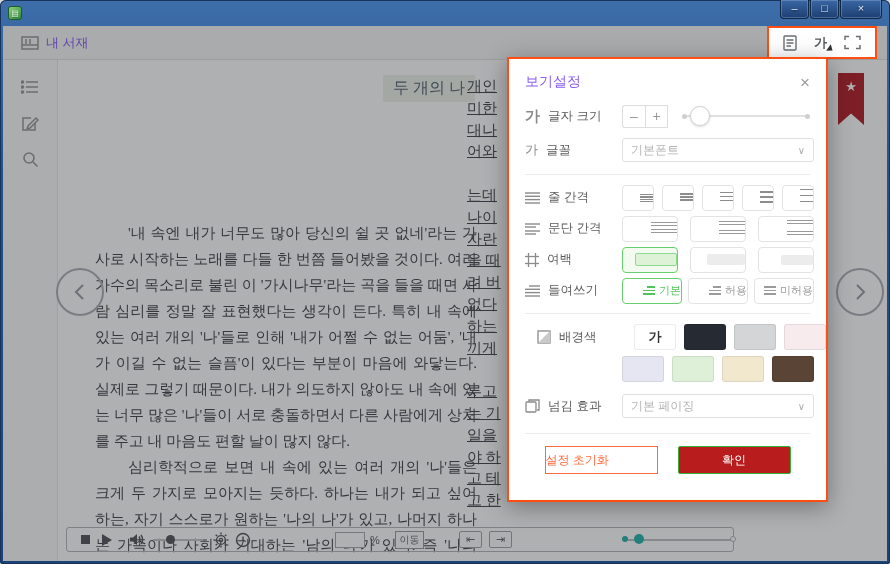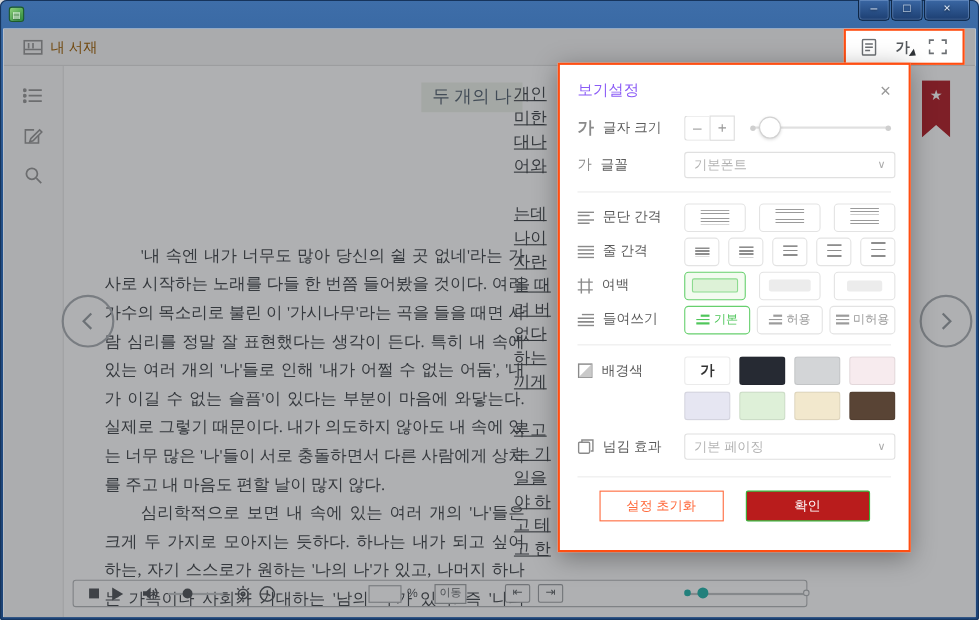--- a/index.html
+++ b/index.html
@@ -22,21 +22,21 @@
     background:linear-gradient(180deg,#3a67a4,#1d3f72);
     border:1px solid #0e2747; border-top:none; border-radius:0 0 4px 4px;
     color:#dfe9f5; font-size:11px; line-height:17px; text-align:center;
     box-shadow:inset 0 0 0 1px rgba(160,190,230,.35); }
   .win-btn.close { min-width:42px; }
   
   .frame { position:absolute; left:3px; top:26px; width:884px; height:535px;
     background:#fff; overflow:hidden; }
   .topbar { position:absolute; left:0; top:0; width:884px; height:34px;
     background:#f7f7f7; border-bottom:1px solid #e2e2e2;
-    display:flex; align-items:center; padding-left:18px; color:#a16207; font-size:13px; }
+    display:flex; align-items:center; padding-left:18px; color:#8b5cf6; font-size:13px; }
   .topbar svg { margin-right:7px; }
   .sidebar { position:absolute; left:0; top:34px; width:55px; height:501px;
     background:#fbfbfb; border-right:1px solid #e8e8e8;
     display:flex; flex-direction:column; align-items:center; padding-top:16px; gap:14px; }
   .side-ic { width:22px; height:22px; display:flex; align-items:center; justify-content:center; color:#9a9a9a; }
   
   .chapter-titles { position:absolute; right:412px; top:49px; text-align:right; }
   .ct-line { display:inline-block; background:#eff3ec; color:#5a6875;
     font-family:"Liberation Serif", serif; font-size:16px; padding:3px 10px; margin-bottom:4px; }
   .book-text { position:absolute; left:92px; top:194px; width:382px;
@@ -106,41 +106,41 @@
   .fs-slider { position:relative; height:24px; flex:1; margin-left:14px; }
   .fs-track { position:absolute; left:2px; right:2px; top:11px; height:2px; background:#e0e0e0; }
   .fs-dot { position:absolute; width:5px; height:5px; border-radius:50%; background:#cfcfcf; top:10px; }
   .fs-knob { position:absolute; left:8px; top:2px; width:20px; height:20px; border-radius:50%;
     background:#fff; border:1px solid #d2d2d2; box-shadow:0 1px 3px rgba(0,0,0,.15); }
   .dd { width:192px; height:24px; border:1px solid #e0e0e0; border-radius:3px;
     display:flex; align-items:center; justify-content:space-between;
     padding:0 8px; color:#b3b3b3; font-size:12px; background:#fff; }
   .dd .chev { color:#aaa; font-size:10px; }
   .opt-btn { height:26px; border:1px solid #e3e3e3; border-radius:4px; background:#fff;
-    display:flex; align-items:center; justify-content:center; gap:4px; }
+    display:flex; align-items:center; justify-content:flex-end; gap:4px; }
   .ls-btn { width:32px; margin-right:8px; } .ls-btn:last-child { margin-right:0; }
   .ls-glyph { width:13px; background:repeating-linear-gradient(to bottom,#8d8d8d 0 1.5px,transparent 1.5px var(--g)); }
   .ps-btn { width:56px; margin-right:12px; } .ps-btn:last-child { margin-right:0; }
   .ps-glyph { display:flex; flex-direction:column; }
   .ps-glyph div { width:26px; height:6px; background:repeating-linear-gradient(to bottom,#9a9a9a 0 1px,transparent 1px 3px); }
   .mg-btn { width:56px; margin-right:12px; } .mg-btn:last-child { margin-right:0; }
   .mg-inner { background:#ececec; border-radius:2px; }
   .sel-green { border-color:#67d06e !important; background:#f3fbf0 !important; }
   .sel-green .mg-inner { background:#ddf2d7; border:1px solid #8cdb8f; }
   .in-btn { width:60px; margin-right:6px; font-size:11px; color:#9b9b9b; }
   .in-btn:last-child { margin-right:0; }
   .in-btn.sel { border-color:#67d06e; color:#4fc65a; }
   .in-glyph { display:flex; flex-direction:column; gap:2px; }
   .in-glyph i { display:block; height:1.5px; background:currentColor; }
   .swatches { width:192px; display:flex; gap:8px; margin-bottom:6px; }
   .swatch { width:42px; height:26px; border-radius:3px; border:1px solid rgba(0,0,0,.08);
     display:flex; align-items:center; justify-content:center; font-size:13px; font-weight:bold; color:#333; }
   .footer-btns { display:flex; justify-content:center; gap:20px; margin-top:12px; }
   .btn-reset { width:113px; height:28px; border:1px solid #ff6a3c; color:#ff6a3c;
-    background:#fff; font-size:12px; line-height:26px; text-align:center; }
+    background:#fff; font-size:12px; line-height:26px; }
   .btn-ok { width:113px; height:28px; background:#b91c1c; color:#fff; border:1px solid #35b035;
     font-size:12px; line-height:26px; text-align:center; border-radius:2px; }
 </style>
 </head>
 <body>
 
 <div id="win">
 
   <div class="titlebar">
     <span class="app-icon">▤</span>
@@ -359,20 +359,51 @@
         </span>
       </div>
 
       <div class="divider"></div>
 
       <div class="row">
         <span class="lbl">
           <svg width="15" height="12" viewBox="0 0 15 12">
             <g stroke="#8a8a8a" stroke-width="1.4">
                 <line x1="0" y1="1" x2="15" y2="1"></line>
+                <line x1="0" y1="4.3" x2="15" y2="4.3"></line>
+                <line x1="0" y1="7.6" x2="15" y2="7.6"></line>
+                <line x1="0" y1="11" x2="15" y2="11"></line>
+              </g>
+            </svg>
+          <span>줄 간격</span>
+          </span>
+        <span class="ctrls">
+          <span class="opt-btn ls-btn">
+              <span class="ls-glyph" style="--g:2.5px;height:8px;"></span>
+            </span>
+          <span class="opt-btn ls-btn">
+              <span class="ls-glyph" style="--g:3.2px;height:10px;"></span>
+            </span>
+          <span class="opt-btn ls-btn">
+              <span class="ls-glyph" style="--g:4px;height:12px;"></span>
+            </span>
+          <span class="opt-btn ls-btn">
+              <span class="ls-glyph" style="--g:5px;height:14px;"></span>
+            </span>
+          <span class="opt-btn ls-btn">
+              <span class="ls-glyph" style="--g:6px;height:17px;"></span>
+            </span>
+        </span>
+      </div>
+
+      <div class="row">
+        <span class="lbl">
+          <svg width="15" height="12" viewBox="0 0 15 12">
+            <g stroke="#8a8a8a" stroke-width="1.4">
+                <line x1="0" y1="1" x2="15" y2="1"></line>
                 <line x1="0" y1="4" x2="11" y2="4"></line>
                 <line x1="0" y1="8" x2="15" y2="8"></line>
                 <line x1="0" y1="11" x2="11" y2="11"></line>
               </g>
             </svg>
           <span>문단 간격</span>
           </span>
         <span class="ctrls">
           <span class="opt-btn ps-btn">
               <span class="ps-glyph" style="gap:1px;">
@@ -384,51 +415,20 @@
               <span class="ps-glyph" style="gap:3px;">
                 <div></div>
                 <div></div>
               </span>
             </span>
           <span class="opt-btn ps-btn">
               <span class="ps-glyph" style="gap:5px;">
                 <div></div>
                 <div></div>
               </span>
-            </span>
-        </span>
-      </div>
-
-      <div class="row">
-        <span class="lbl">
-          <svg width="15" height="12" viewBox="0 0 15 12">
-            <g stroke="#8a8a8a" stroke-width="1.4">
-                <line x1="0" y1="1" x2="15" y2="1"></line>
-                <line x1="0" y1="4.3" x2="15" y2="4.3"></line>
-                <line x1="0" y1="7.6" x2="15" y2="7.6"></line>
-                <line x1="0" y1="11" x2="15" y2="11"></line>
-              </g>
-            </svg>
-          <span>줄 간격</span>
-          </span>
-        <span class="ctrls">
-          <span class="opt-btn ls-btn">
-              <span class="ls-glyph" style="--g:2.5px;height:8px;"></span>
-            </span>
-          <span class="opt-btn ls-btn">
-              <span class="ls-glyph" style="--g:3.2px;height:10px;"></span>
-            </span>
-          <span class="opt-btn ls-btn">
-              <span class="ls-glyph" style="--g:4px;height:12px;"></span>
-            </span>
-          <span class="opt-btn ls-btn">
-              <span class="ls-glyph" style="--g:5px;height:14px;"></span>
-            </span>
-          <span class="opt-btn ls-btn">
-              <span class="ls-glyph" style="--g:6px;height:17px;"></span>
             </span>
         </span>
       </div>
 
       <div class="row">
         <span class="lbl">
           <svg width="14" height="14" viewBox="0 0 14 14">
             <g stroke="#8a8a8a" stroke-width="1.3">
                 <line x1="3.5" y1="0" x2="3.5" y2="14"></line>
                 <line x1="10.5" y1="0" x2="10.5" y2="14"></line>
@@ -486,21 +486,21 @@
                 <i></i>
                 <i></i>
               </span>
             <span>미허용</span>
             </span>
         </span>
       </div>
 
       <div class="divider"></div>
 
-      <div class="row" style="height:32px;">
+      <div class="row" style="height:32px;margin-left:12px;">
         <span class="lbl">
           <svg width="14" height="14" viewBox="0 0 14 14">
             <rect x="1" y="1" width="12" height="12" fill="none" stroke="#8a8a8a" stroke-width="1.3"></rect>
             <path d="M1 13 L13 1 V13 Z" fill="#c9c9c9"></path>
             </svg>
           <span>배경색</span>
           </span>
         <span class="swatches" style="margin-bottom:0;">
           <span class="swatch" style="background: rgb(255, 255, 255);">가</span>
           <span class="swatch" style="background: rgb(38, 42, 51);"></span>

